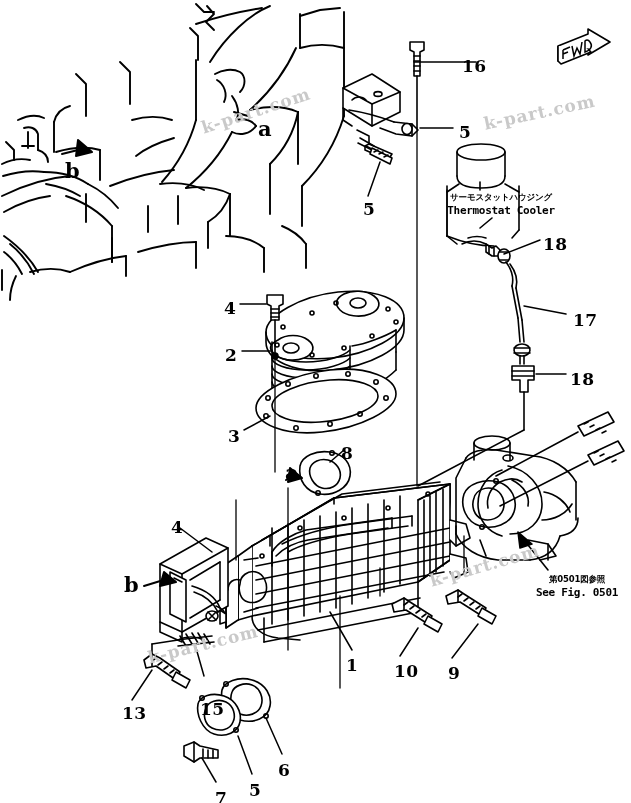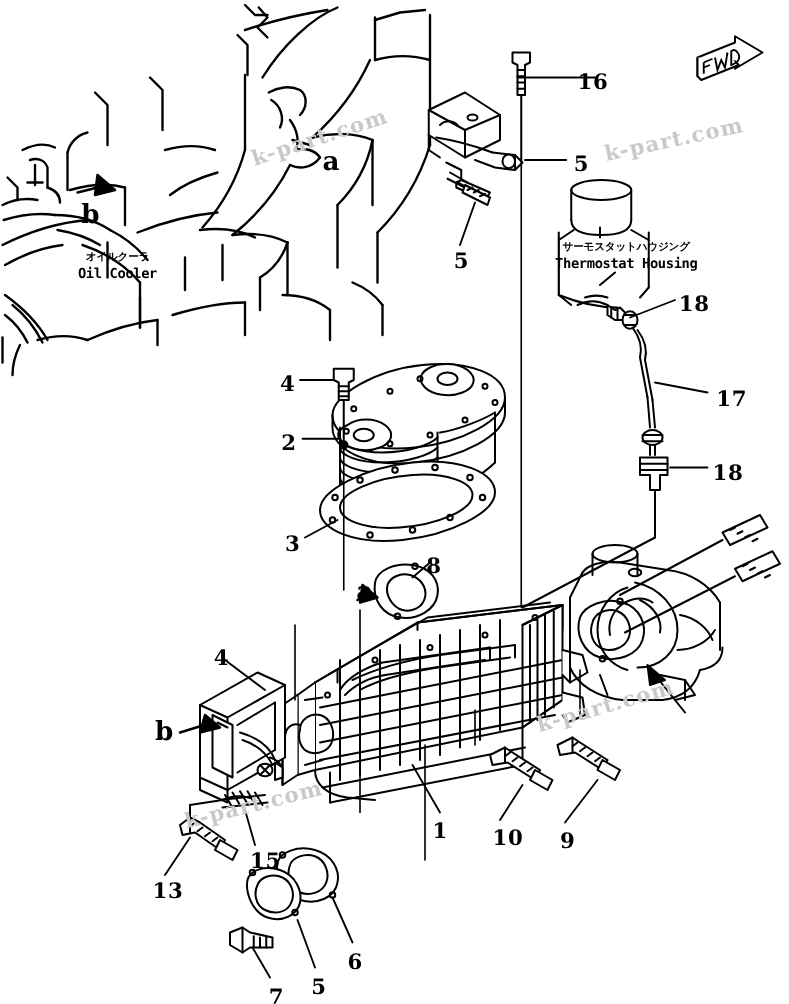--- a/index.html
+++ b/index.html
@@ -481,47 +481,47 @@
         <path d="M6 18 L6 33 L9 36 L39 24 L36 21"></path>
       </g>
       <g fill="none" stroke="#000" stroke-width="1.5">
         <path d="M11 22 L11 31 M11 22 L18 19 M11 26 L16 24"></path>
         <path d="M20 18 L22 28 L25 20 L28 26 L30 14"></path>
         <path d="M33 13 L33 24 C39 22 41 18 38 14 C36 11 34 12 33 13 Z"></path>
       </g>
     </svg>
   </div>
 
-  <div class="noteblock" style="left:28px;top:200px;width:132px;">
-    <div class="jp">オイルクーラ</div>
-    <div class="en">Oil  Cooler</div>
-  </div>
 
   <div class="noteblock" style="left:425px;top:192px;width:152px;">
     <div class="jp">サーモスタットハウジング</div>
-    <div class="en">Thermostat  Housing</div>
+    <div class="en">Thermostat  Cooler</div>
   </div>
 
+  <div class="noteblock" style="left:523px;top:574px;width:108px;">
+    <div class="jp">第0501図参照</div>
+    <div class="en">See Fig. 0501</div>
+  </div>
 
   <div id="callout-layer">
       <div class="lbl callnum" style="left: 346px; top: 657px;">1</div>
       <div class="lbl callnum" style="left: 225px; top: 347px;">2</div>
       <div class="lbl callnum" style="left: 228px; top: 428px;">3</div>
       <div class="lbl callnum" style="left: 224px; top: 300px;">4</div>
       <div class="lbl callnum" style="left: 249px; top: 782px;">5</div>
       <div class="lbl callnum" style="left: 278px; top: 762px;">6</div>
       <div class="lbl callnum" style="left: 215px; top: 790px;">7</div>
       <div class="lbl callnum" style="left: 341px; top: 445px;">8</div>
       <div class="lbl callnum" style="left: 448px; top: 665px;">9</div>
       <div class="lbl callnum" style="left: 394px; top: 663px;">10</div>
       <div class="lbl callnum" style="left: 171px; top: 519px;">4</div>
       <div class="lbl callnum" style="left: 459px; top: 124px;">5</div>
       <div class="lbl callnum" style="left: 122px; top: 705px;">13</div>
       <div class="lbl callnum" style="left: 363px; top: 201px;">5</div>
-      <div class="lbl callnum" style="left: 200px; top: 681px;">15</div>
+      <div class="lbl callnum" style="left: 200px; top: 701px;">15</div>
       <div class="lbl callnum" style="left: 462px; top: 58px;">16</div>
       <div class="lbl callnum" style="left: 573px; top: 312px;">17</div>
       <div class="lbl callnum" style="left: 543px; top: 236px;">18</div>
       <div class="lbl callnum" style="left: 570px; top: 371px;">18</div>
       <div class="lbl calllet" style="left: 258px; top: 118px;">a</div>
       <div class="lbl calllet" style="left: 65px; top: 160px;">b</div>
       <div class="lbl calllet" style="left: 285px; top: 462px;">a</div>
       <div class="lbl calllet" style="left: 124px; top: 574px;">b</div>
     </div>
   <div id="watermark-layer">

